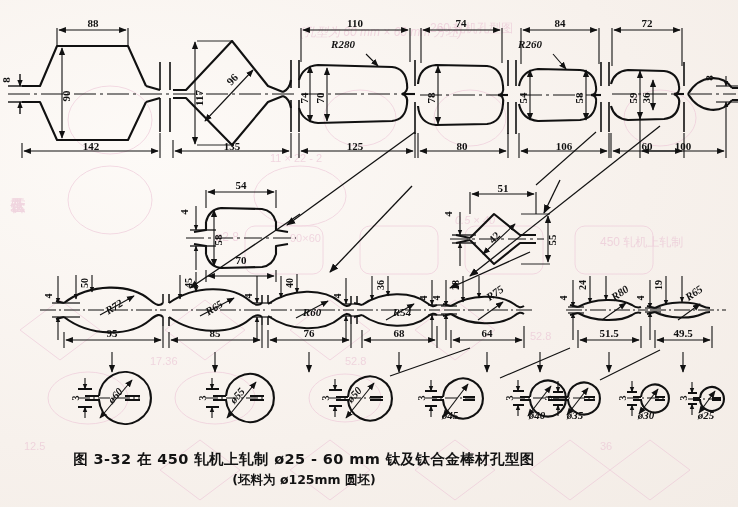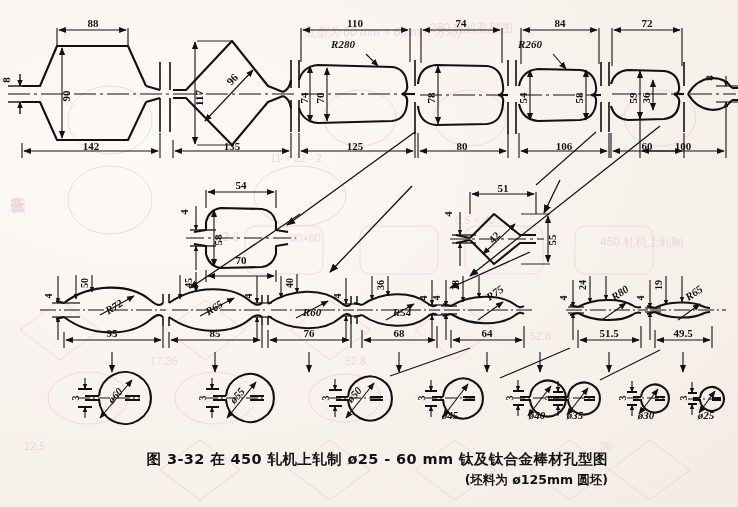--- a/index.html
+++ b/index.html
@@ -23,21 +23,21 @@
     font-family:"Liberation Sans", sans-serif;
     pointer-events:none;
     user-select:none;
     white-space:nowrap;
   }
   svg{position:absolute;left:0;top:0;}
   .dim{font-family:"Liberation Serif", serif;font-size:11px;fill:#111;font-weight:700;}
   .dim-s{font-family:"Liberation Serif", serif;font-size:10px;fill:#111;font-weight:700;}
   .dim-i{font-family:"Liberation Serif", serif;font-size:11px;fill:#111;font-weight:700;font-style:italic;}
   .cap{
-    position:absolute;text-align:right;width:608px;
+    position:absolute;text-align:center;width:608px;
     font-family:"DejaVu Sans", sans-serif;
     color:#131313;
   }
   #cap1{top:450px;font-size:14.5px;font-weight:700;letter-spacing:.4px;}
   #cap2{top:472px;font-size:12.5px;font-weight:700;}
 </style>
 </head>
 <body>
 
 <div id="sheet">

